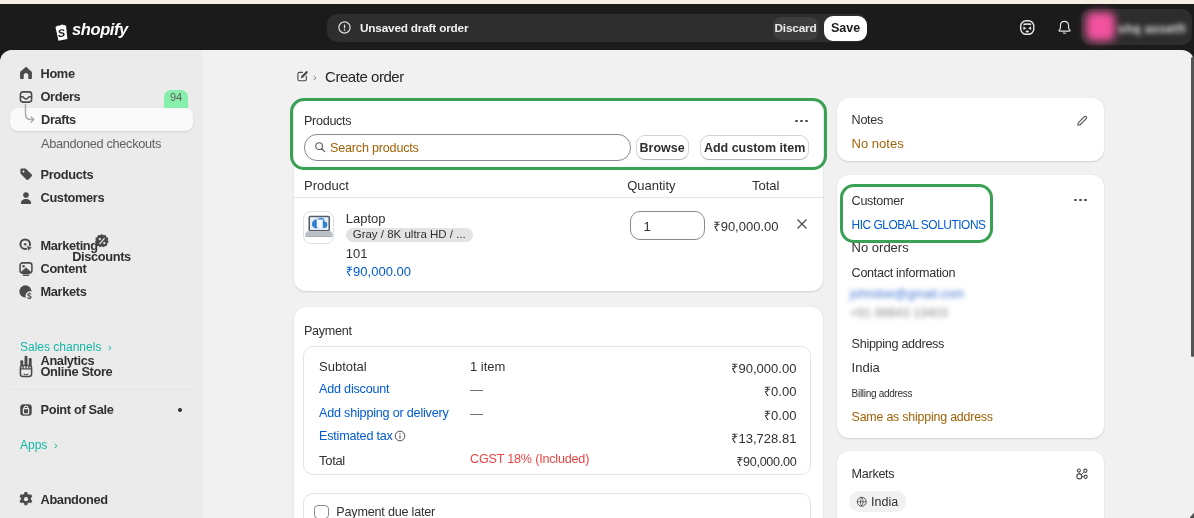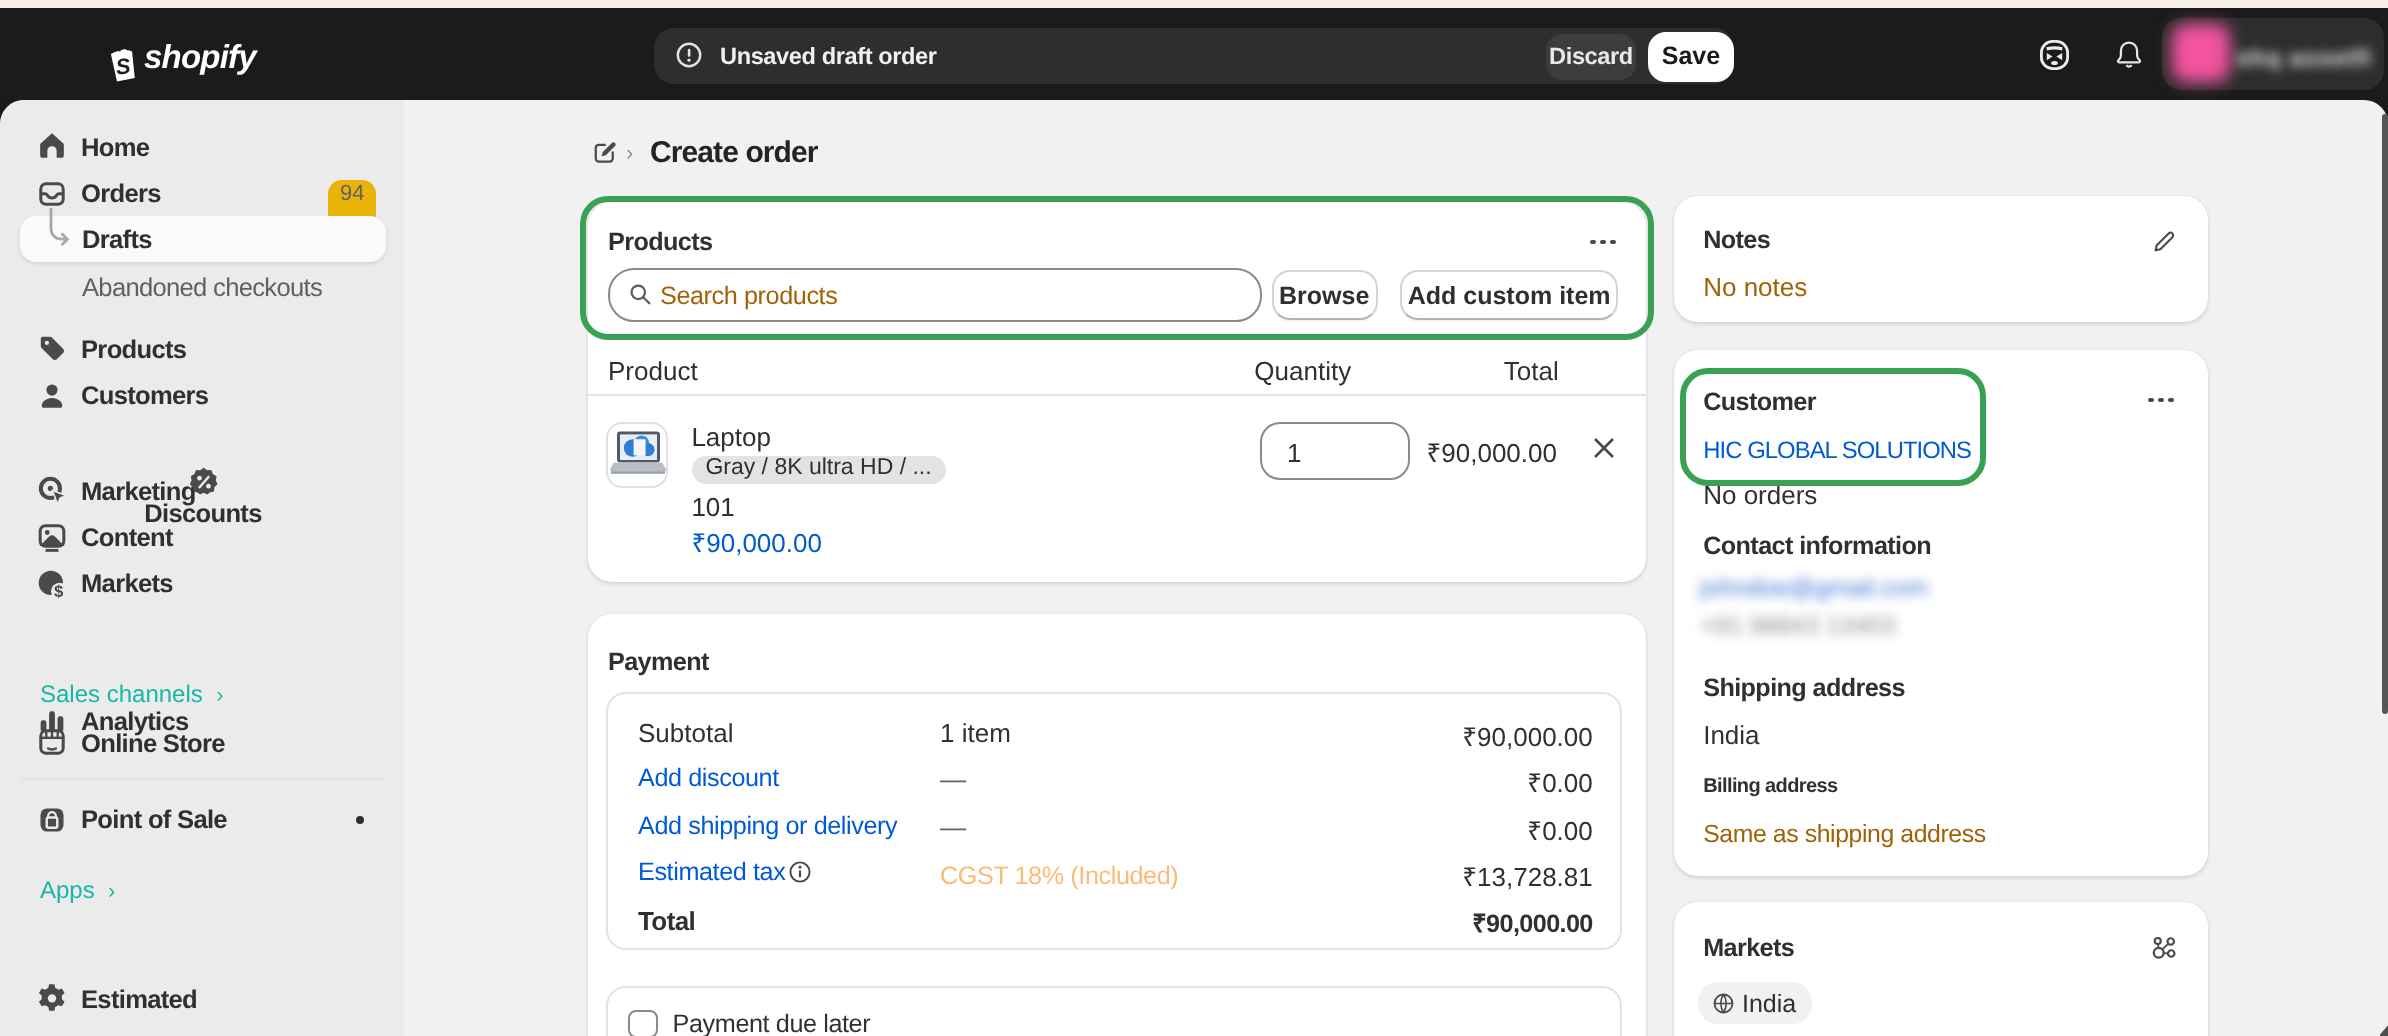--- a/index.html
+++ b/index.html
@@ -7,23 +7,23 @@
 body { font-family:"Liberation Sans", sans-serif; background:#1a1a1a; position:relative; will-change:transform; }
 .abs { position:absolute; }
 #strip { left:0; top:0; width:1194px; height:4px; background:#f6efe3; }
 #topbar { left:0; top:4px; width:1194px; height:46px; background:#1b1b1b; }
 #frame { left:0; top:50px; width:1194px; height:468px; background:#f1f1f1; border-radius:12px 12px 0 0; overflow:hidden; }
 #sidebar { left:0; top:0; width:202px; height:468px; background:#ebebeb; border-top-left-radius:12px; }
 .navrow { position:absolute; left:10px; width:183px; height:24px; display:flex; align-items:center; }
 .navrow .ic { width:16px; height:16px; margin-left:7.5px; margin-right:7px; flex:none; display:flex; align-items:center; justify-content:center; }
 .navrow .lbl { font-size:12.8px; font-weight:bold; color:#303030; letter-spacing:-0.35px; }
 .navhead { position:absolute; left:20px; font-size:12px; color:#14b8a6; }
-.badge { position:absolute; background:#eab308; color:#616161; font-size:11px; border-radius:7px; padding:0 6px; height:26px; line-height:14px; }
+.badge { position:absolute; background:#86efac; color:#616161; font-size:11px; border-radius:7px; padding:0 6px; height:26px; line-height:14px; }
 .card { position:absolute; background:#fff; border-radius:12px; box-shadow:0 1px 2px rgba(26,26,26,0.14), 0 0 1px rgba(26,26,26,0.06); }
-.b { font-weight:bold; color:#303030; letter-spacing:-0.3px; }
+.b { font-weight:normal; color:#303030; letter-spacing:-0.3px; }
 .t13 { font-size:13px; color:#303030; }
 .gray { color:#a16207; }
 .blue { color:#005bd3; }
 .greenbox { position:absolute; border:3.4px solid #3aa154; border-radius:14px; z-index:30; }
 .dots { display:flex; gap:2.5px; align-items:center; }
 .dots i { width:2.6px; height:2.6px; border-radius:50%; background:#4a4a4a; }
 .btn { position:absolute; background:#fff; border:1px solid #d4d4d4; border-bottom-color:#b5b5b5; border-radius:9px; font-size:12.5px; font-weight:bold; color:#302f2f; display:flex; align-items:center; justify-content:center; box-shadow:0 1px 0 rgba(0,0,0,0.04); }
 </style>
 </head>
 <body>
@@ -195,21 +195,21 @@
 </div>
 <div class="abs" style="left:178px; top:407.5px; width:4px; height:4px; border-radius:50%; background:#303030;"></div>
 <div class="navhead" style="top:437.5px;">Apps&nbsp; <span style="font-size:11px;">›</span></div>
 <div class="navrow" style="top:487px;">
   <span class="ic">
       <svg width="16" height="16" viewBox="0 0 20 20">
         <path d="M8.2 2 H11.8 L12.3 4.4 L14.5 5.7 L16.8 4.9 L18.6 8 L16.8 9.6 V12.2 L18.6 13.8 L16.8 16.9 L14.5 16.1 L12.3 17.4 L11.8 19.8 H8.2 L7.7 17.4 L5.5 16.1 L3.2 16.9 L1.4 13.8 L3.2 12.2 V9.6 L1.4 8 L3.2 4.9 L5.5 5.7 L7.7 4.4 Z" fill="#4a4a4a" transform="translate(0.55,-0.5) scale(0.93)"></path>
         <circle cx="10" cy="10.2" r="2.6" fill="#ebebeb"></circle>
       </svg>
     </span>
-  <span class="lbl">Estimated</span>
+  <span class="lbl">Abandoned</span>
 </div>
 
 <svg class="abs" style="left:296px; top:69.5px;" width="12.5" height="12.5" viewBox="0 0 20 20">
   <path d="M16.6 9.2 V14.8 C16.6 16.1 15.5 17.2 14.2 17.2 H5.4 C4.1 17.2 3.0 16.1 3.0 14.8 V6.2 C3.0 4.9 4.1 3.8 5.4 3.8 H11" fill="none" stroke="#4a4a4a" stroke-width="1.8"></path>
   <path d="M8.5 9.7 L15.9 2.3 C16.6 1.6 17.7 1.6 18.4 2.3 C19.1 3.0 19.1 4.1 18.4 4.8 L11.0 12.2 L7.7 13.0 Z" fill="#4a4a4a"></path>
 </svg>
 <div class="abs" style="left:313px; top:70.5px; font-size:11px; color:#8a8a8a;">›</div>
 <div class="abs b" style="left:325px; top:68px; font-size:15px; letter-spacing:-0.45px; color:#242424;">Create order</div>
 
 <div class="card" style="left:294px; top:101px; width:528.6px; height:190px;"></div>
@@ -267,21 +267,21 @@
 <div class="abs t13" style="left:696.4px; top:382px; width:100px; text-align:right;">₹0.00</div>
 <div class="abs blue" style="left:319px; top:405.5px; font-size:12.6px; letter-spacing:-0.2px;">Add shipping or delivery</div>
 <div class="abs" style="left:470px; top:405.5px; font-size:13px; color:#616161;">—</div>
 <div class="abs t13" style="left:696.4px; top:405.5px; width:100px; text-align:right;">₹0.00</div>
 <div class="abs blue" style="left:319px; top:429px; font-size:12.6px; letter-spacing:-0.2px;">Estimated tax</div>
 <svg class="abs" style="left:394px; top:429.5px;" width="12" height="12" viewBox="0 0 20 20">
     <circle cx="10" cy="10" r="8" fill="none" stroke="#4a4a4a" stroke-width="1.6"></circle>
     <rect x="9.1" y="8.6" width="1.8" height="6" rx="0.9" fill="#4a4a4a"></rect>
     <circle cx="10" cy="6" r="1.2" fill="#4a4a4a"></circle>
   </svg>
-<div class="abs" style="left:470px; top:431px; font-size:12.6px; color:#fdba74; letter-spacing:-0.2px;">CGST 18% (Included)</div>
+<div class="abs" style="left:470px; top:452px; font-size:12.6px; color:#ef4444; letter-spacing:-0.2px;">CGST 18% (Included)</div>
 <div class="abs t13" style="left:696.4px; top:429px; width:100px; text-align:right;">₹13,728.81</div>
 <div class="abs b" style="left:319px; top:452.5px; font-size:13px;">Total</div>
 <div class="abs b" style="left:696.4px; top:452.5px; font-size:12.6px; width:100px; text-align:right;">₹90,000.00</div>
 <div class="abs" style="left:303px; top:492.8px; width:508px; height:54px; border:1px solid #e3e3e3; border-radius:10px;"></div>
 <div class="abs" style="left:314.3px; top:504.5px; width:14.4px; height:14.4px; border:1px solid #8a8a8a; border-radius:4px; background:#fff;"></div>
 <div class="abs" style="left:336.3px; top:505px; font-size:12.6px; color:#303030; letter-spacing:-0.2px;">Payment due later</div>
 
 <div class="card" style="left:836.8px; top:98.3px; width:267.2px; height:63.1px;"></div>
 <div class="abs b" style="left:851.6px; top:112.5px; font-size:12.6px;">Notes</div>
 <svg class="abs" style="left:1076px; top:113.5px;" width="13" height="13" viewBox="0 0 20 20">

